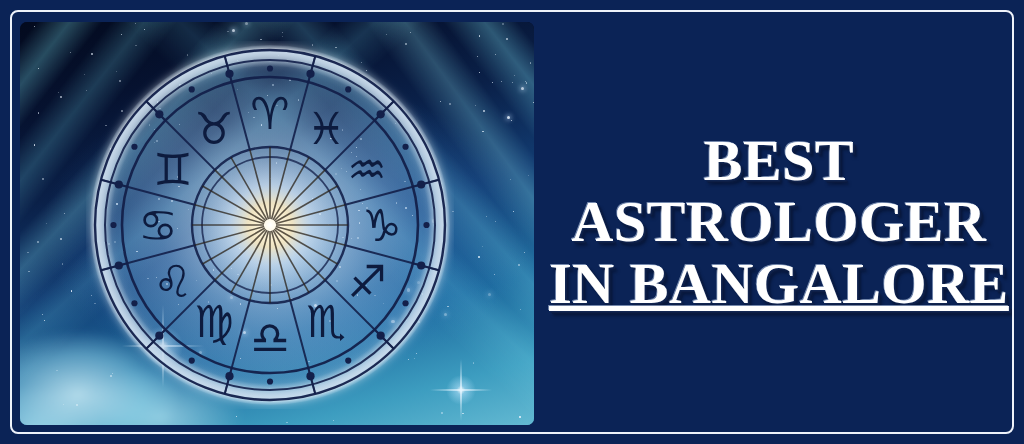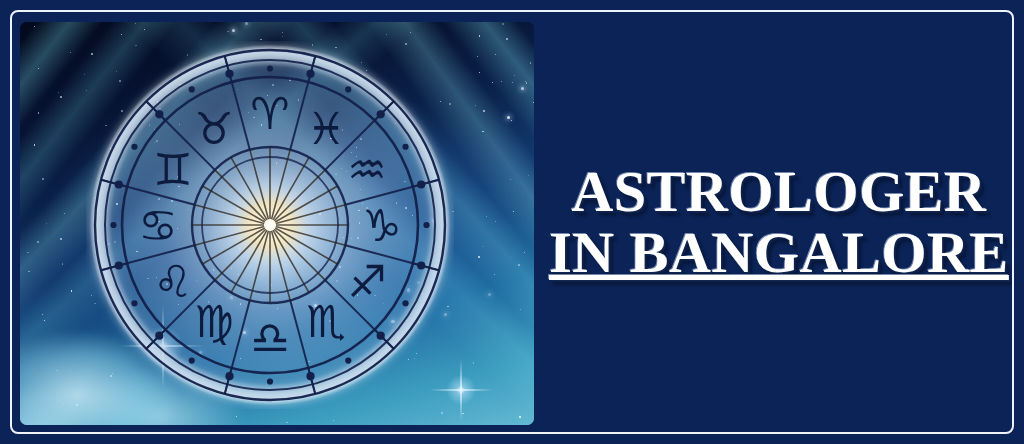--- a/index.html
+++ b/index.html
@@ -505,17 +505,18 @@
             <text x="87.00515477614286" y="240" text-anchor="middle" dominant-baseline="central" font-size="44" fill="#0d1b3e" font-family="&quot;DejaVu Sans&quot;, sans-serif">♌</text>
             <text x="72" y="184" text-anchor="middle" dominant-baseline="central" font-size="44" fill="#0d1b3e" font-family="&quot;DejaVu Sans&quot;, sans-serif">♋</text>
             <text x="87.00515477614287" y="127.99999999999999" text-anchor="middle" dominant-baseline="central" font-size="44" fill="#0d1b3e" font-family="&quot;DejaVu Sans&quot;, sans-serif">♊</text>
             <text x="127.99999999999994" y="87.0051547761429" text-anchor="middle" dominant-baseline="central" font-size="44" fill="#0d1b3e" font-family="&quot;DejaVu Sans&quot;, sans-serif">♉</text>
           </g>
       </svg>
     </div>
   </div>
 
   <div id="title-block">
+    <div class="title-line" id="line-1">BEST</div>
     <div class="title-line" id="line-2">ASTROLOGER</div>
     <div class="title-line" id="line-3">IN BANGALORE</div>
   </div>
 
 </div>
 
 </body></html>

